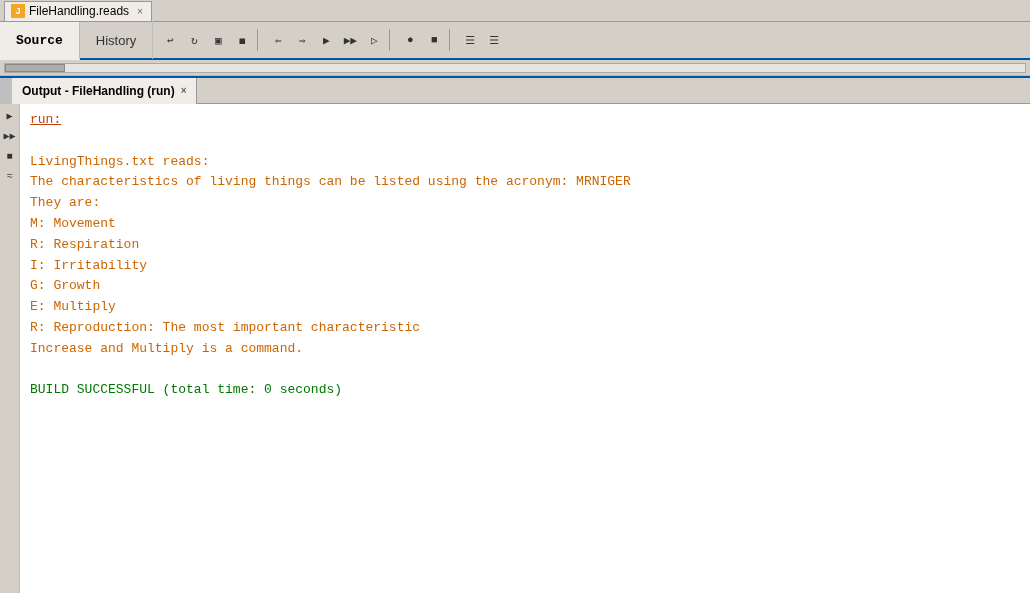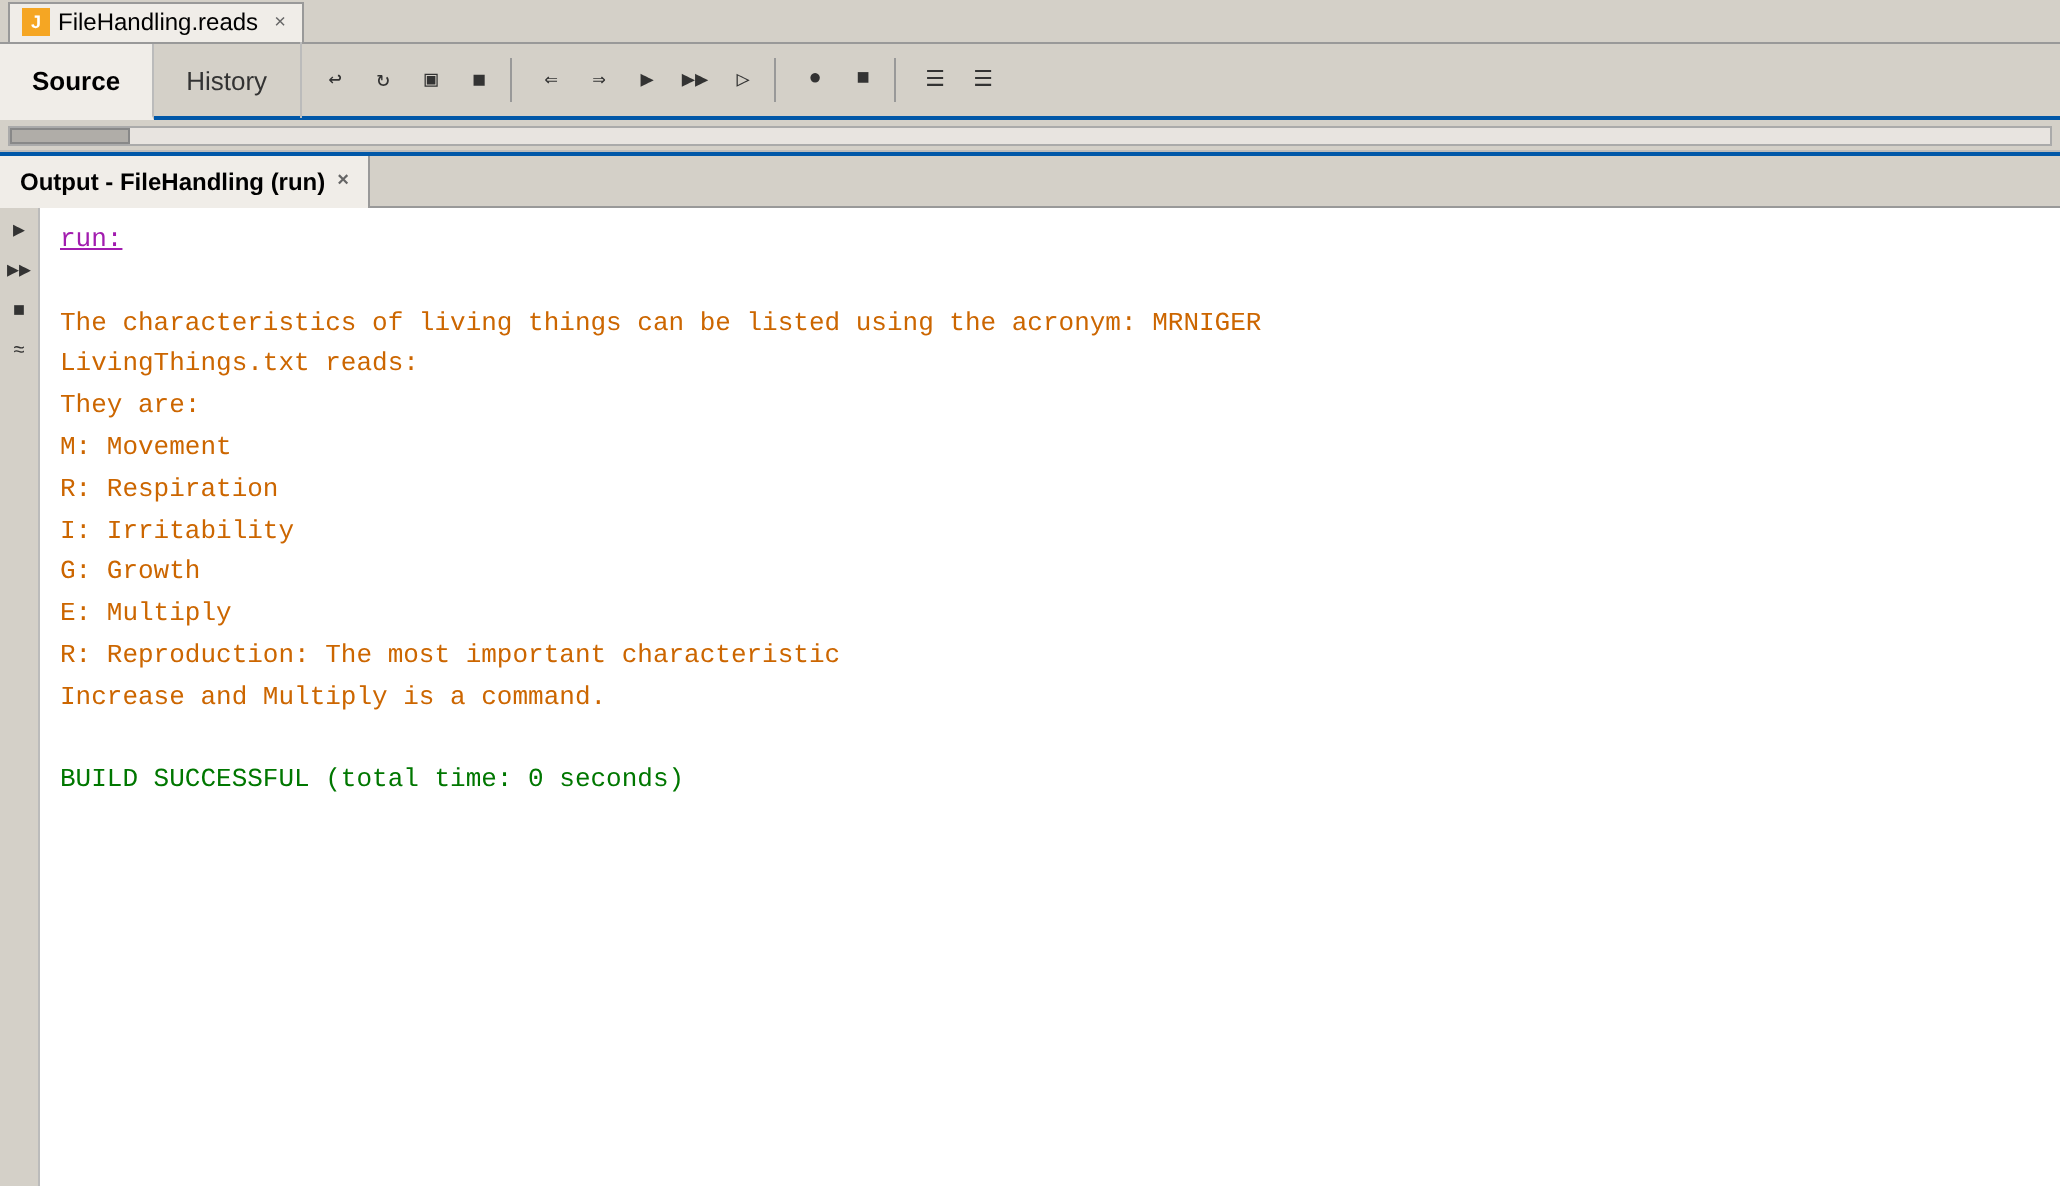--- a/index.html
+++ b/index.html
@@ -71,20 +71,21 @@
       font-size: 13px;
       cursor: pointer;
       border-right: 1px solid #bbb;
     }
     .sh-tab.active {
       background: #f0ede8;
       font-weight: bold;
       color: #000;
       border-bottom: 2px solid #f0ede8;
       margin-bottom: -2px;
+      font-family: Liberation Mono, monospace;
     }
     .sh-tab.inactive {
       color: #333;
     }
     .toolbar-area {
       display: flex;
       align-items: center;
       flex: 1;
       padding: 0 6px;
       gap: 2px;
@@ -134,20 +135,21 @@
       background: #b0ada8;
       border: 1px solid #888;
     }
     .output-tab-bar {
       display: flex;
       align-items: center;
       background: #d4d0c8;
       border-bottom: 1px solid #999;
       height: 26px;
       padding: 0;
+      margin-left: 12px;
     }
     .output-tab {
       height: 26px;
       padding: 0 10px;
       display: flex;
       align-items: center;
       font-family: Arial, sans-serif;
       font-size: 12px;
       font-weight: bold;
       background: #f0ede8;
@@ -190,21 +192,21 @@
     .output-content {
       flex: 1;
       background: #fff;
       padding: 6px 10px;
       overflow: auto;
       font-family: 'Courier New', Courier, monospace;
       font-size: 13px;
       line-height: 1.6;
     }
 
-    .line-run { color: #a21caf; text-decoration: underline; }
+    .line-run { color: #c2410c; text-decoration: underline; }
     .line-normal { color: #cc6600; }
     .line-green { color: #007700; }
 
     .main-layout {
       display: flex;
       flex-direction: column;
       width: 1030px;
       height: 593px;
     }
     .output-section {
@@ -277,22 +279,22 @@
       <div class="output-sidebar">
         <div class="sidebar-btn">▶</div>
         <div class="sidebar-btn">▶▶</div>
         <div class="sidebar-btn">■</div>
         <div class="sidebar-btn">≈</div>
       </div>
 
       <div class="output-content">
         <div class="line-run">run:</div>
         <div>&nbsp;</div>
+        <div class="line-normal">LivingThings.txt reads:</div>
         <div class="line-normal">The characteristics of living things can be listed using the acronym: MRNIGER</div>
-        <div class="line-normal">LivingThings.txt reads:</div>
         <div class="line-normal">They are:</div>
         <div class="line-normal">M: Movement</div>
         <div class="line-normal">R: Respiration</div>
         <div class="line-normal">I: Irritability</div>
         <div class="line-normal">G: Growth</div>
         <div class="line-normal">E: Multiply</div>
         <div class="line-normal">R: Reproduction: The most important characteristic</div>
         <div class="line-normal">Increase and Multiply is a command.</div>
         <div>&nbsp;</div>
         <div class="line-green">BUILD SUCCESSFUL (total time: 0 seconds)</div>

